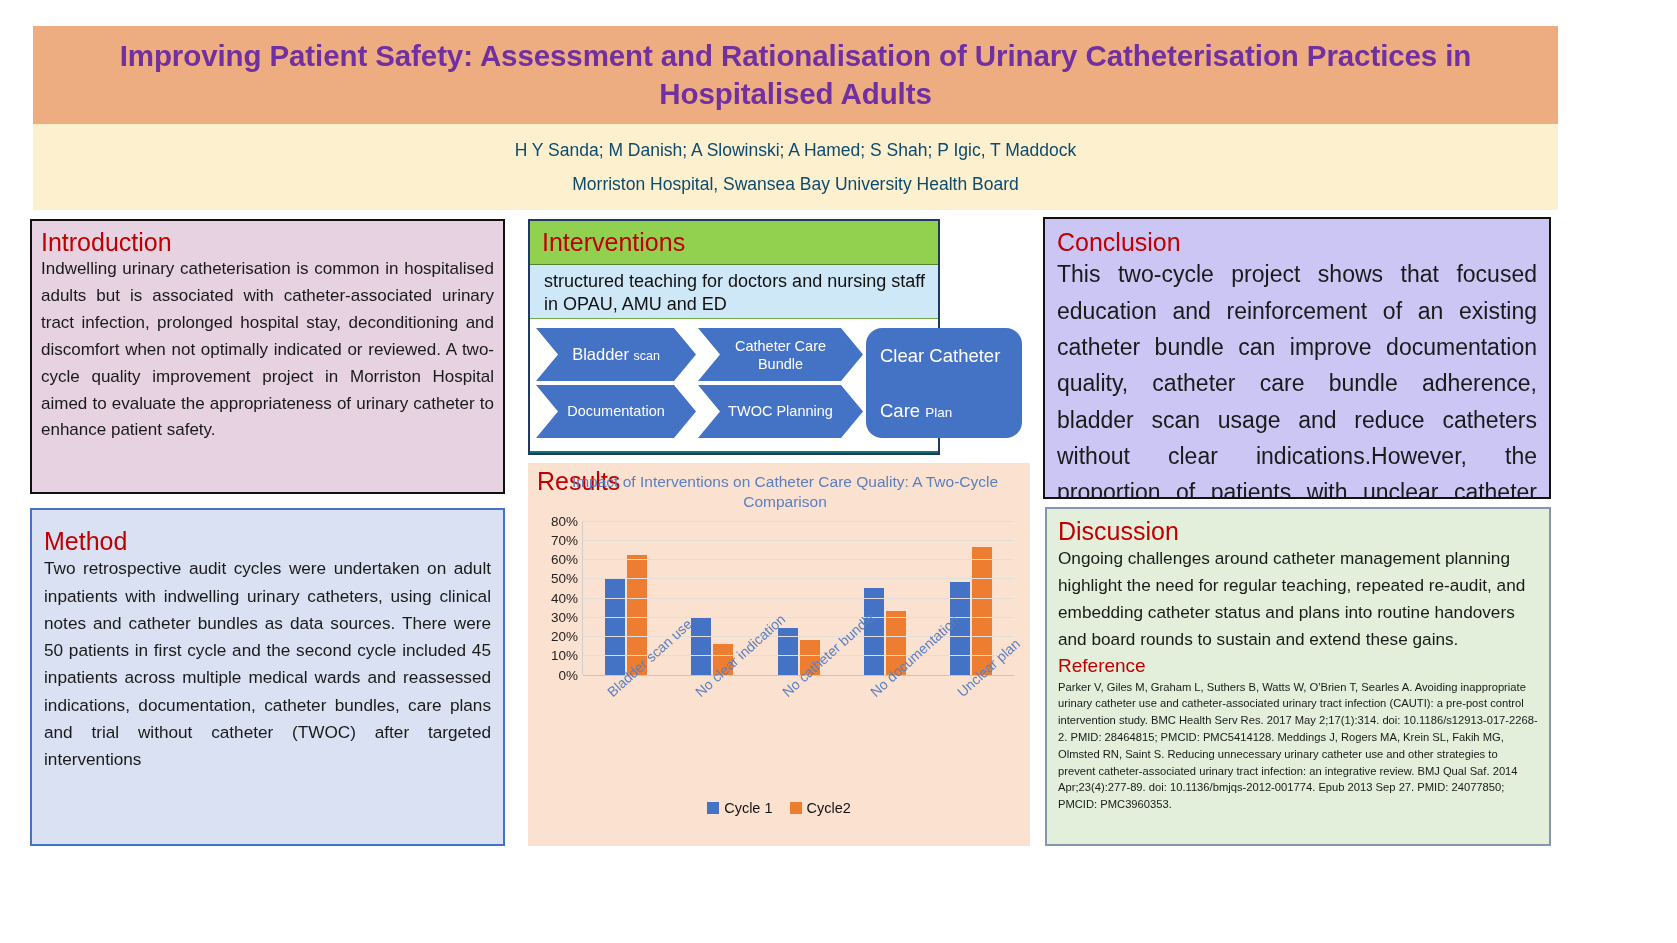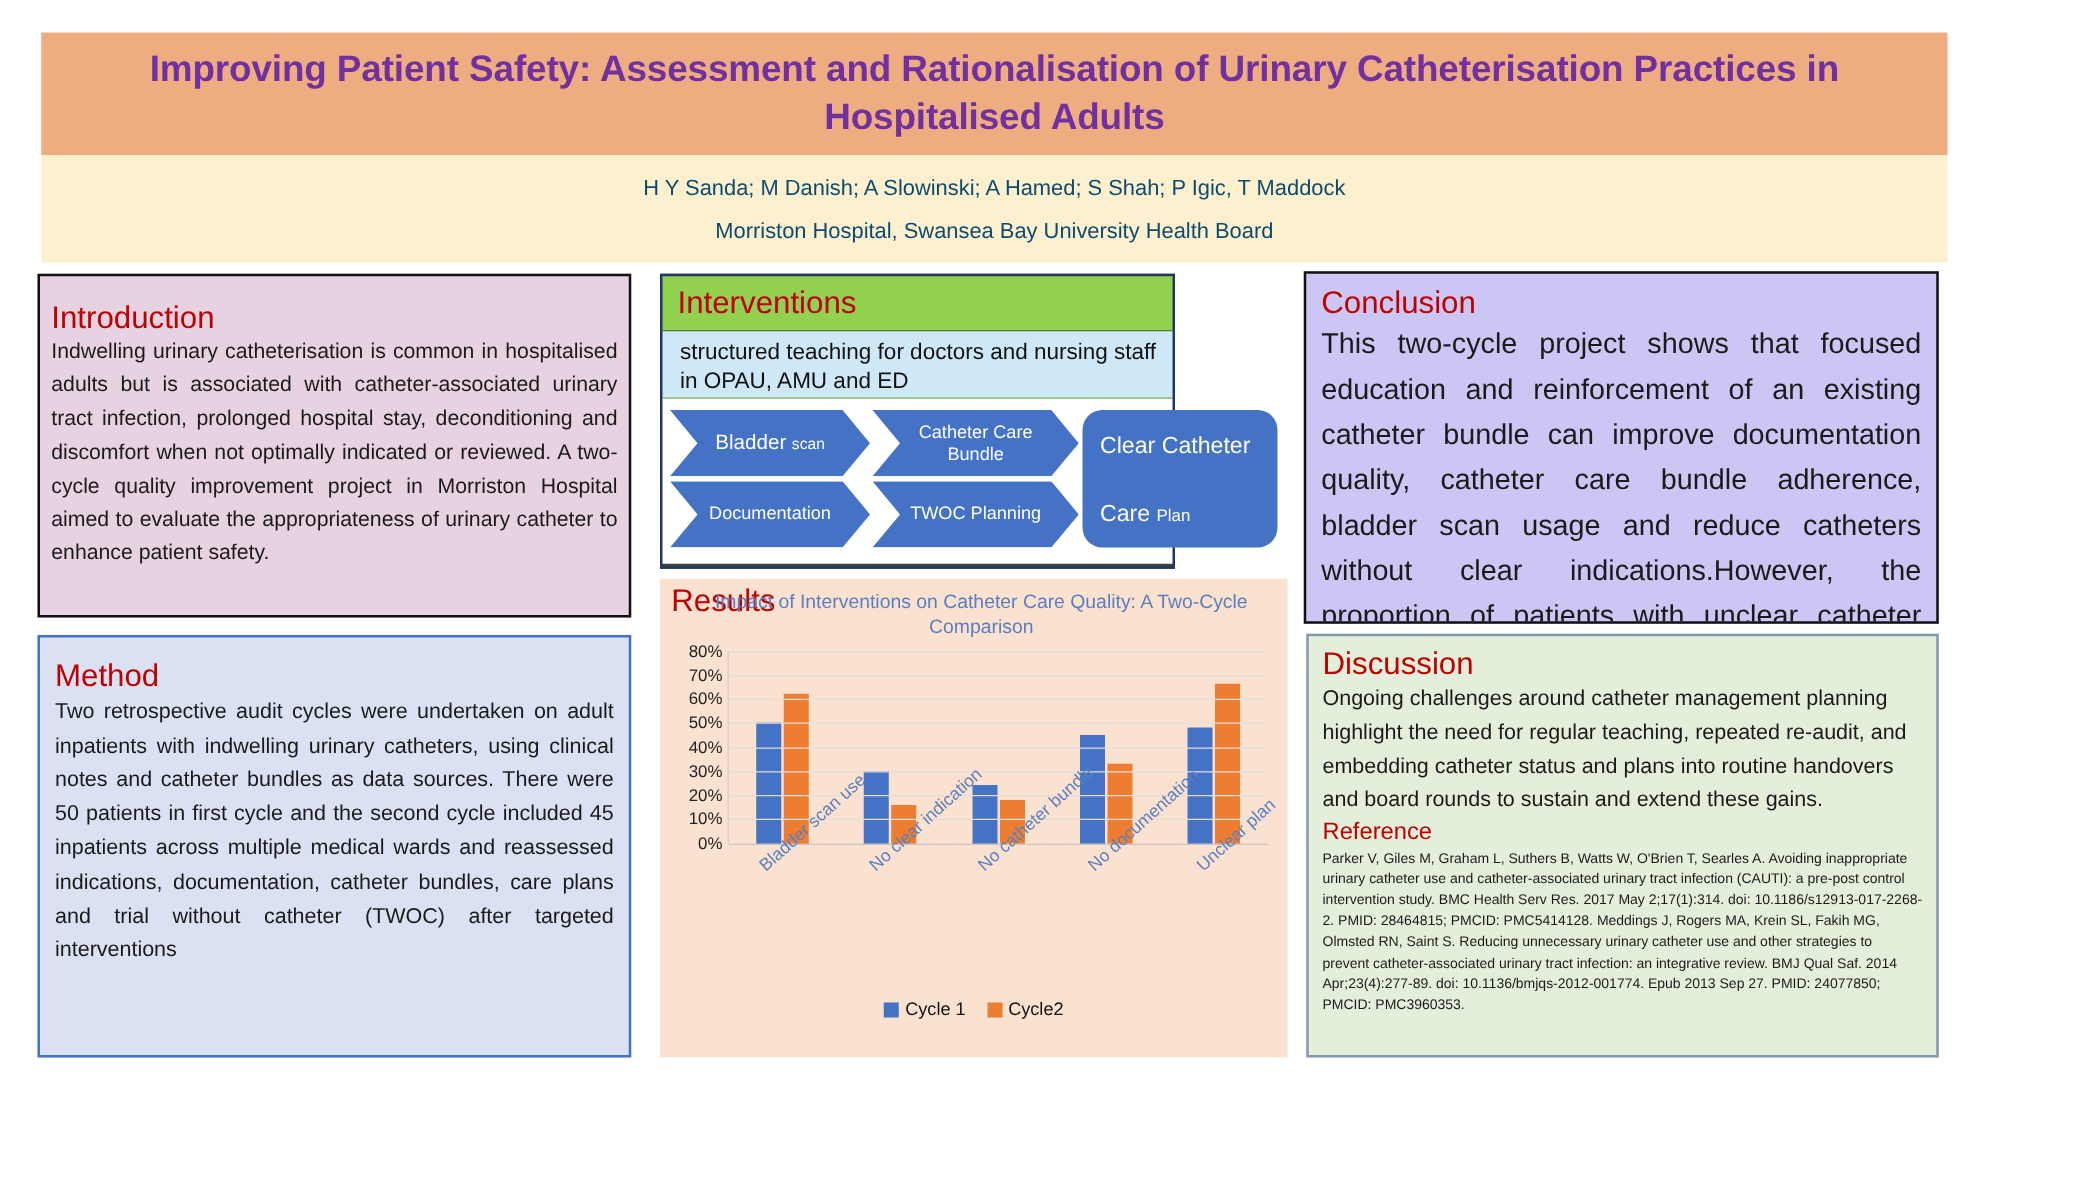--- a/index.html
+++ b/index.html
@@ -33,39 +33,39 @@
   .panel h2 {
     color: #c00000; font-weight: 400; line-height: 1.05;
   }
   .panel p.body {
     color: #1a1a1a; text-align: justify; text-justify: inter-word;
   }
 
   
   #intro {
     left: 30px; top: 219px; width: 475px; height: 275px;
-    background: #e6d2e0; border: 2.5px solid #111111; padding: 20px 9px 0 9px;
+    background: #e6d2e0; border: 2.5px solid #111111; padding: 8px 9px 0 9px;
     overflow: hidden;
   }
   #intro h2 { font-size: 25px; margin-bottom: 1px; }
   #intro p.body { font-size: 17px; line-height: 1.58; }
 
   
   #method {
     left: 30px; top: 508px; width: 475px; height: 338px;
     background: #d9e1f2; border: 2px solid #4472c4; padding: 18px 12px 0 12px;
     overflow: hidden;
   }
   #method h2 { font-size: 25px; margin-bottom: 1px; }
   #method p.body { font-size: 17.2px; line-height: 1.585; }
 
   
   #interventions {
     left: 528px; top: 219px; width: 412px; height: 236px;
-    border: 2.5px solid #1f3864; background: #404040;
+    border: 2.5px solid #1f3864; background: #0f766e;
   }
   .interv-head {
     background: #92d050; border-bottom: 1.5px solid #548235;
     height: 44px; display: flex; align-items: center; padding-left: 12px;
   }
   .interv-head h2 { font-size: 25px; color: #c00000; }
   .interv-sub {
     background: #cfe8f7; border-bottom: 1.5px solid #70ad47;
     padding: 5px 12px 6px 14px; font-size: 18px; color: #111; line-height: 1.3;
     height: 54px;

